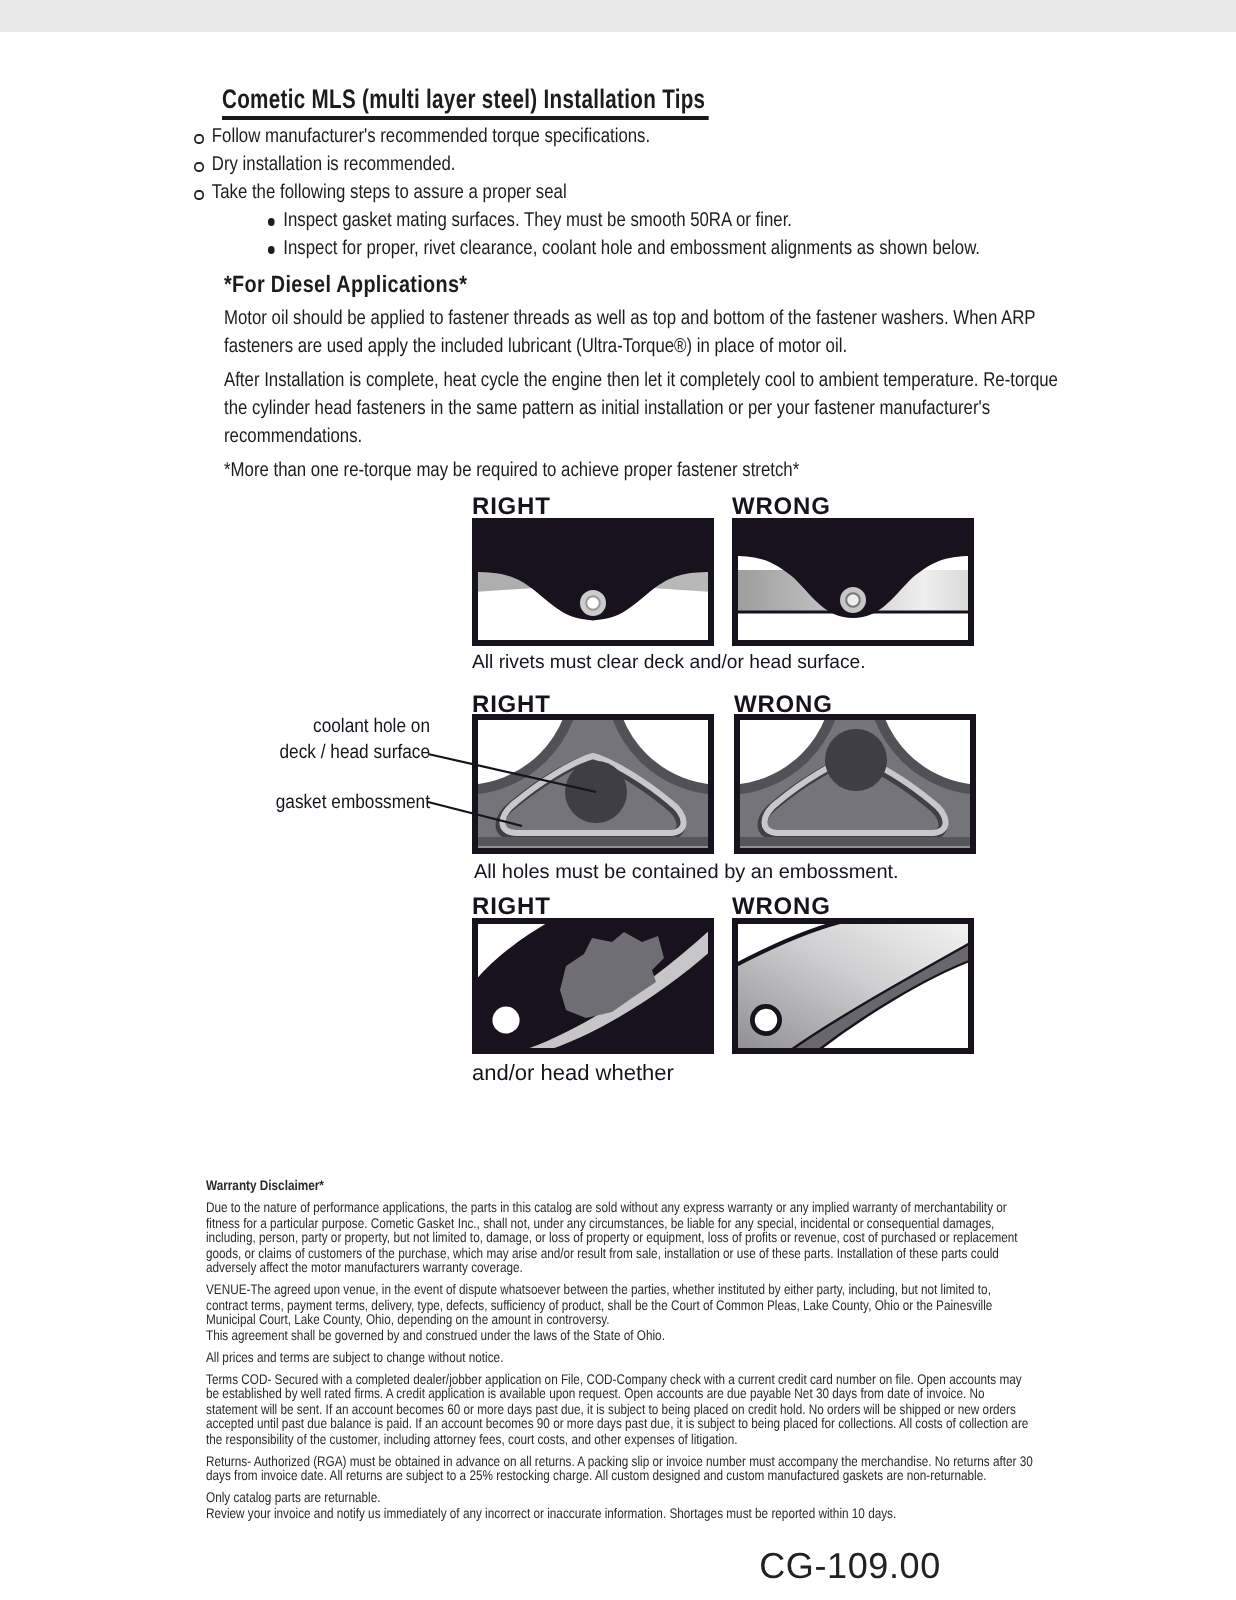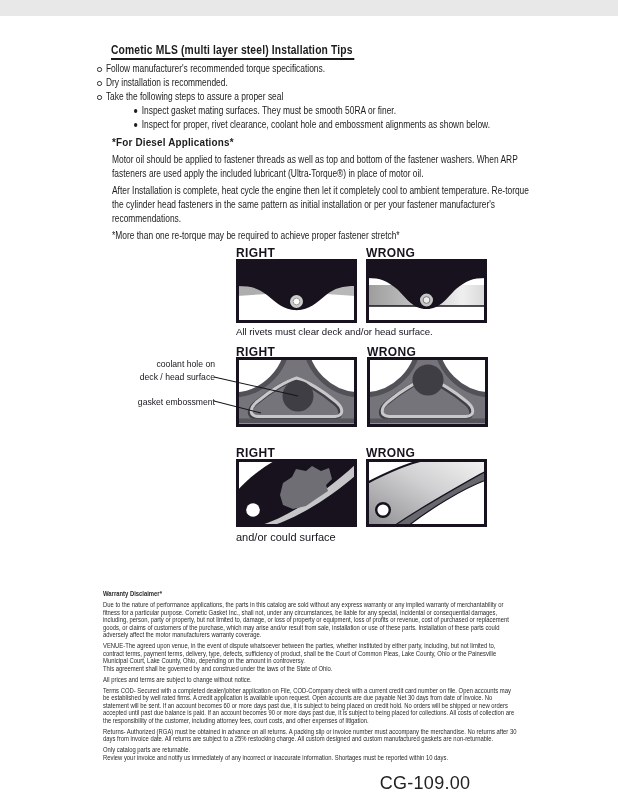--- a/index.html
+++ b/index.html
@@ -162,20 +162,21 @@
     <div>coolant hole on</div>
     <div>deck / head surface</div>
   </div>
   <div class="callout" style="top:380px;">gasket embossment</div>
 
   <svg class="panel" style="left:95px; top:340px;" width="215" height="70" viewBox="0 0 215 70">
     <line x1="119" y1="21" x2="203" y2="40" stroke="#17131d" stroke-width="1.1"></line>
     <line x1="119" y1="45" x2="166" y2="57" stroke="#17131d" stroke-width="1.1"></line>
   </svg>
 
+  <div class="cap cap2">All holes must be contained by an embossment.</div>
 
   <div class="fw" style="left:236px; top:430px;">RIGHT</div>
   <div class="fw" style="left:366px; top:430px;">WRONG</div>
 
   <svg class="panel" style="left:236px; top:443px;" width="121" height="68" viewBox="0 0 121 68">
     <rect x="1" y="1" width="119" height="66" fill="#17121d"></rect>
     <path d="M1,1 L40,1 C26,9 12,19 1,32 Z" fill="#ffffff"></path>
     <path d="M23,67 C54,57 87,35 120,5 L120,16 C93,40 59,60 35,67 Z" fill="#c6c6c8"></path>
     <path d="M44,36 L47,24 L56,18 L60,10 L70,12 L76,7 L85,12 L93,9 L96,20 L90,26 L92,32 L80,40 L70,47 L57,50 L47,46 Z" fill="#6e6e74"></path>
     <circle cx="17" cy="51" r="6.8" fill="#ffffff"></circle>
@@ -192,21 +193,21 @@
     </defs>
     <rect x="1" y="1" width="119" height="66" fill="#ffffff"></rect>
     <path d="M1,24 C22,13 40,5 58,1 L120,1 L120,12 C88,30 52,50 28,67 L1,67 Z" fill="url(#gB)"></path>
     <path d="M1,24 C22,13 40,5 58,1" stroke="#17121d" stroke-width="2" fill="none"></path>
     <path d="M120,12 C88,30 52,50 28,67 L42,67 C64,50 96,30 120,21 Z" fill="#67676d" stroke="#17121d" stroke-width="1.2"></path>
     <circle cx="17" cy="51" r="6.8" fill="#ffffff" stroke="#17121d" stroke-width="2.4"></circle>
     <rect x="1.5" y="1.5" width="118" height="65" fill="none" stroke="#17121d" stroke-width="3"></rect>
   </svg>
 
   <div class="cap cap3">
-    <div>and/or could surface</div>
+    <div>and/or head whether</div>
   </div>
 
   <div class="abs disclaimer">
     <h3>Warranty Disclaimer*</h3>
     <p>Due to the nature of performance applications, the parts in this catalog are sold without any express warranty or any implied warranty of merchantability or fitness for a particular purpose.  Cometic Gasket Inc., shall not, under any circumstances, be liable for any special, incidental or consequential damages, including, person, party or property, but not limited to, damage, or loss of property or equipment, loss of profits or revenue, cost of purchased or replacement goods, or claims of customers of the purchase, which may arise and/or result from sale, installation or use of these parts.  Installation of these parts could adversely affect the motor manufacturers warranty coverage.</p>
     <div class="group">
       <p class="tight">VENUE-The agreed upon venue, in the event of dispute whatsoever between the parties, whether instituted by either party, including, but not limited to, contract terms, payment terms, delivery, type, defects, sufficiency of product, shall be the Court of Common Pleas, Lake County, Ohio or the Painesville Municipal Court, Lake County, Ohio, depending on the amount in controversy.</p>
       <p class="tight">This agreement shall be governed by and construed under the laws of the State of Ohio.</p>
     </div>
     <p>All prices and terms are subject to change without notice.</p>

